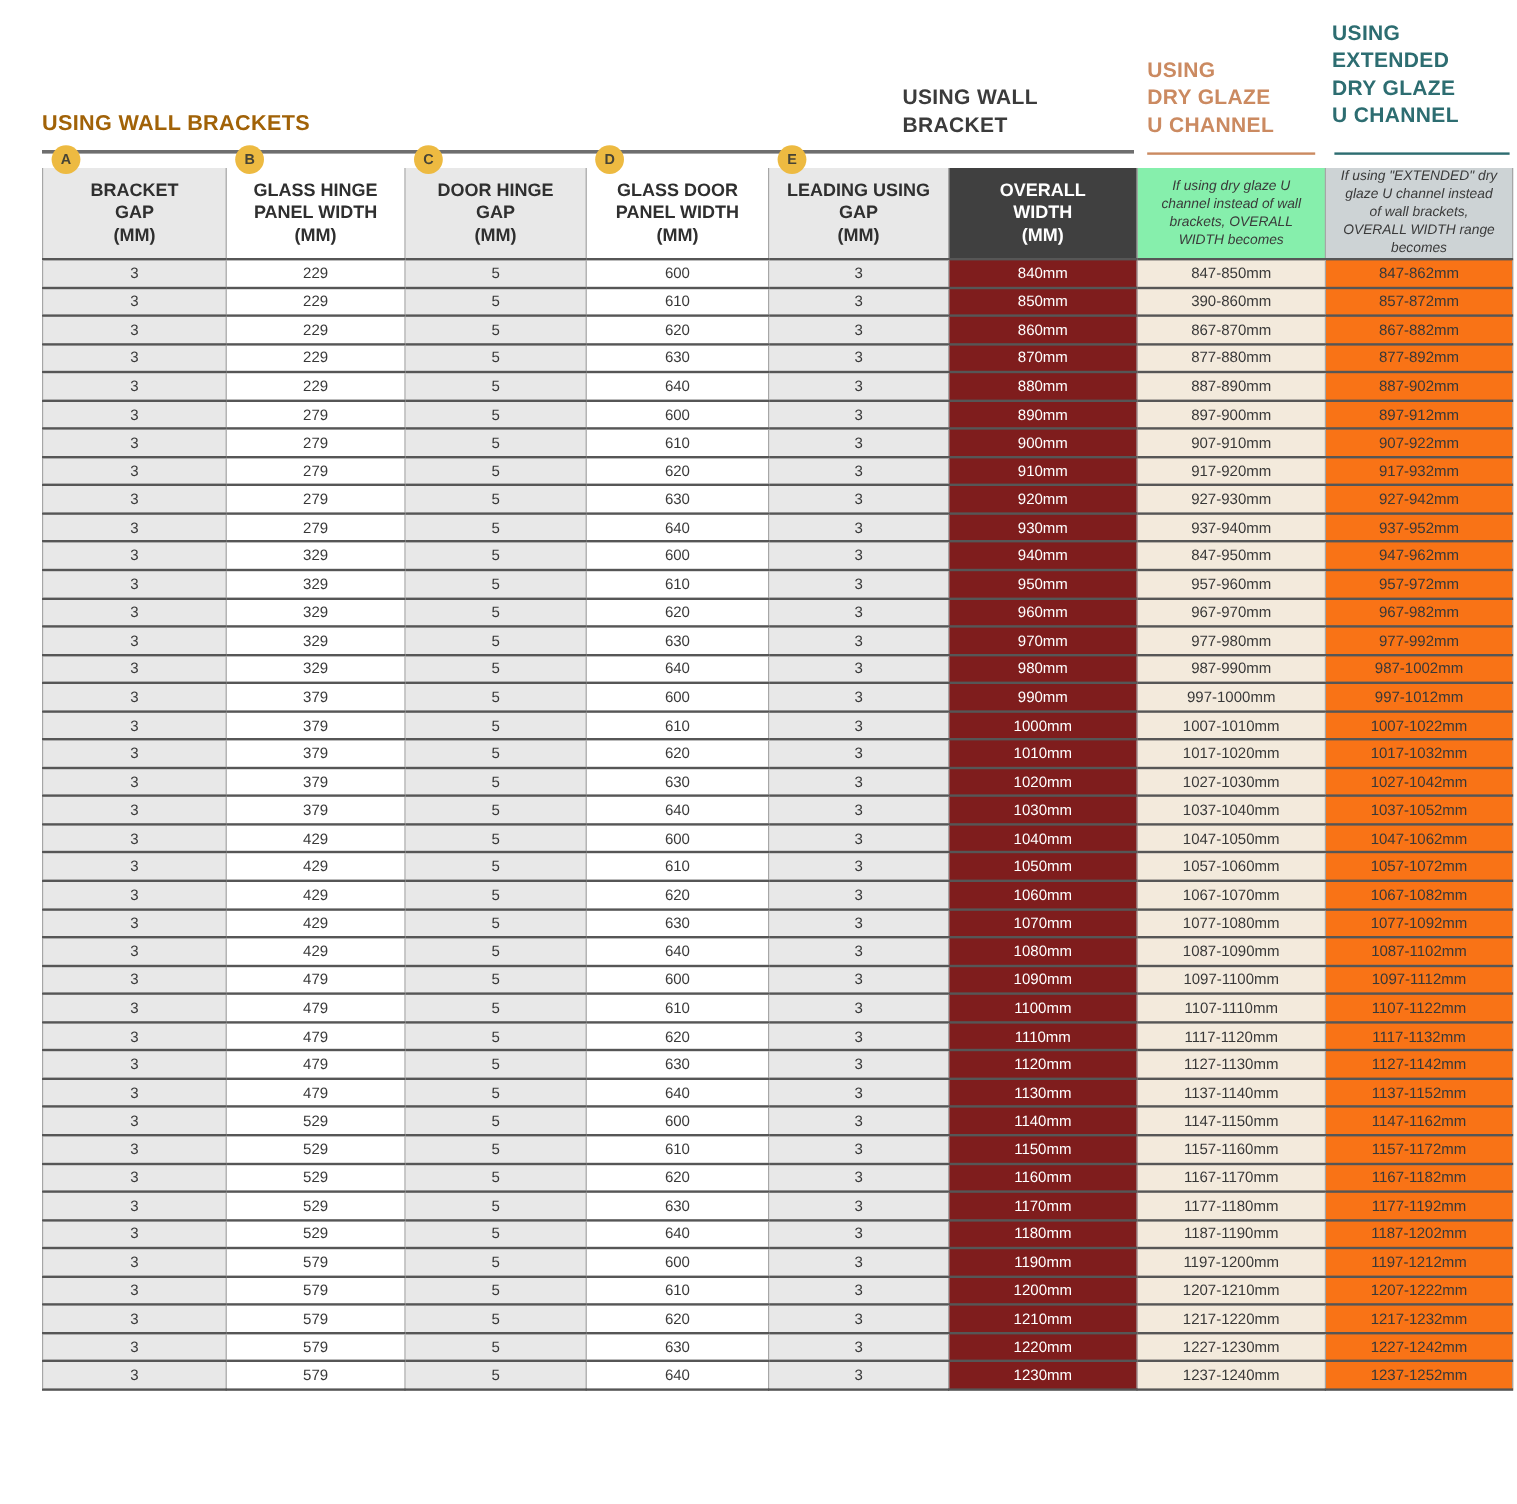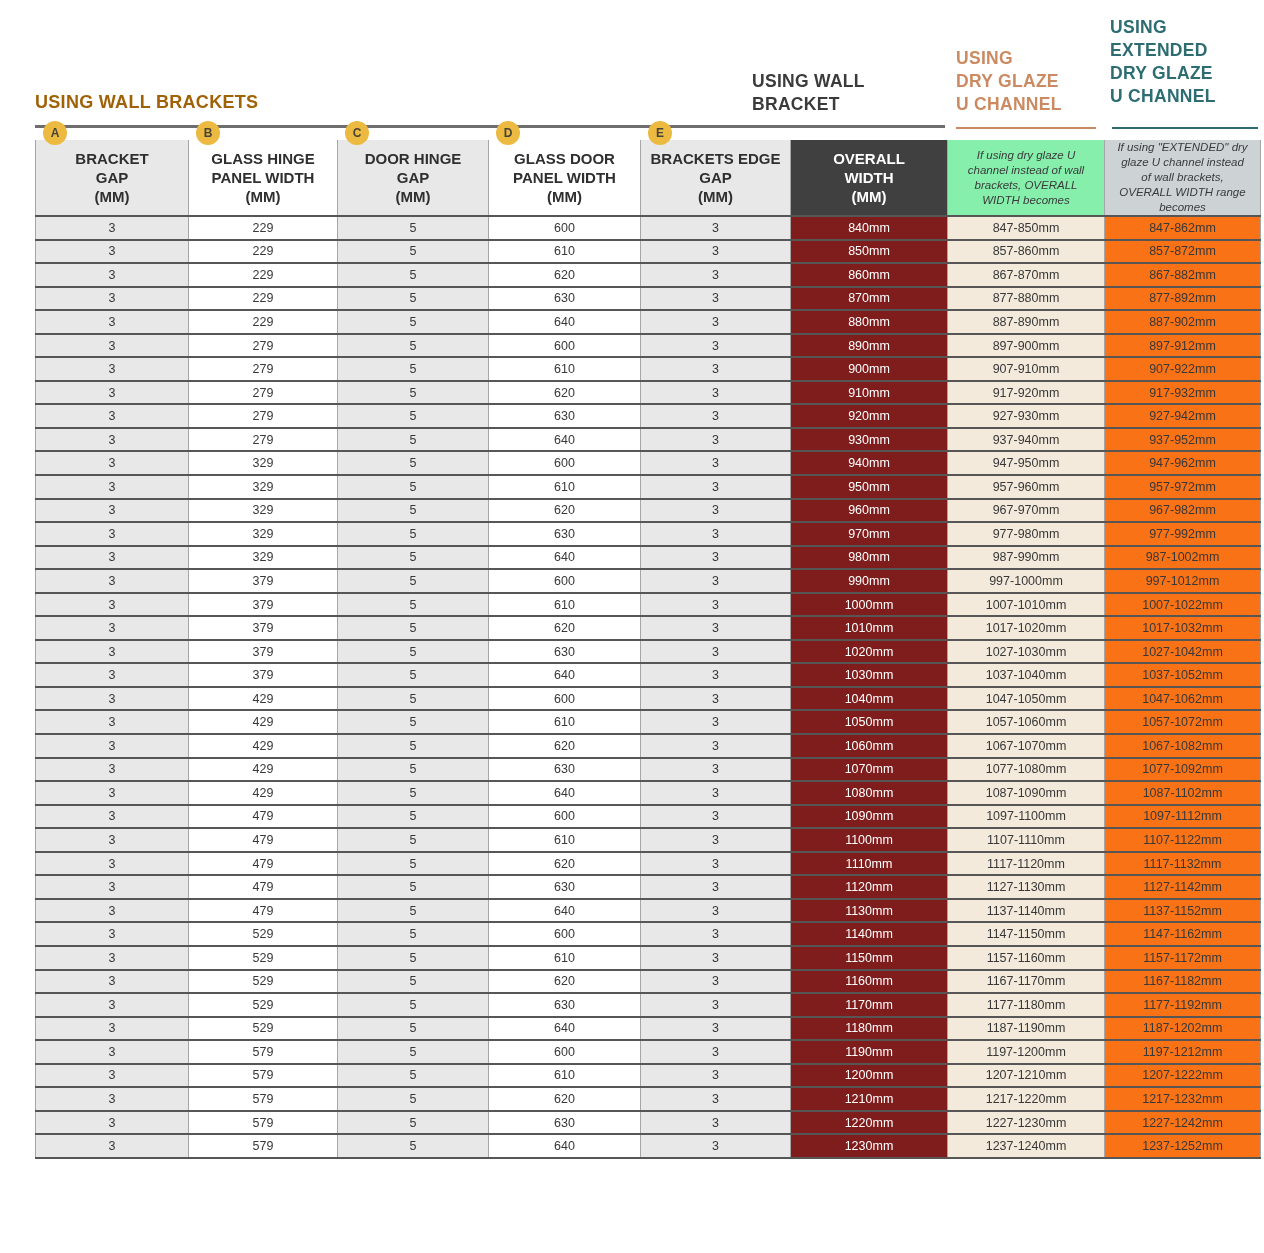--- a/index.html
+++ b/index.html
@@ -102,21 +102,21 @@
             <div>DOOR HINGE</div>
             <div>GAP</div>
             <div>(MM)</div>
           </th>
           <th class="c-white">
             <div>GLASS DOOR</div>
             <div>PANEL WIDTH</div>
             <div>(MM)</div>
           </th>
           <th class="c-gray">
-            <div>BRACKETS EDGE</div>
+            <div>LEADING USING</div>
             <div>GAP</div>
             <div>(MM)</div>
           </th>
           <th class="c-dark">
             <div>OVERALL</div>
             <div>WIDTH</div>
             <div>(MM)</div>
           </th>
           <th class="c-cream note">If using dry glaze U channel instead of wall brackets, OVERALL WIDTH becomes</th>
           <th class="c-blue note">If using "EXTENDED" dry glaze U channel instead of wall brackets, OVERALL WIDTH range becomes</th>
@@ -133,21 +133,21 @@
           <td class="c-cream">847-850mm</td>
           <td class="c-blue">847-862mm</td>
         </tr>
         <tr>
           <td class="c-gray">3</td>
           <td class="c-white">229</td>
           <td class="c-gray">5</td>
           <td class="c-white">610</td>
           <td class="c-gray">3</td>
           <td class="c-dark">850mm</td>
-          <td class="c-cream">857-860mm</td>
+          <td class="c-cream">390-860mm</td>
           <td class="c-blue">857-872mm</td>
         </tr>
         <tr>
           <td class="c-gray">3</td>
           <td class="c-white">229</td>
           <td class="c-gray">5</td>
           <td class="c-white">620</td>
           <td class="c-gray">3</td>
           <td class="c-dark">860mm</td>
           <td class="c-cream">867-870mm</td>
@@ -223,21 +223,21 @@
           <td class="c-cream">937-940mm</td>
           <td class="c-blue">937-952mm</td>
         </tr>
         <tr>
           <td class="c-gray">3</td>
           <td class="c-white">329</td>
           <td class="c-gray">5</td>
           <td class="c-white">600</td>
           <td class="c-gray">3</td>
           <td class="c-dark">940mm</td>
-          <td class="c-cream">947-950mm</td>
+          <td class="c-cream">847-950mm</td>
           <td class="c-blue">947-962mm</td>
         </tr>
         <tr>
           <td class="c-gray">3</td>
           <td class="c-white">329</td>
           <td class="c-gray">5</td>
           <td class="c-white">610</td>
           <td class="c-gray">3</td>
           <td class="c-dark">950mm</td>
           <td class="c-cream">957-960mm</td>

